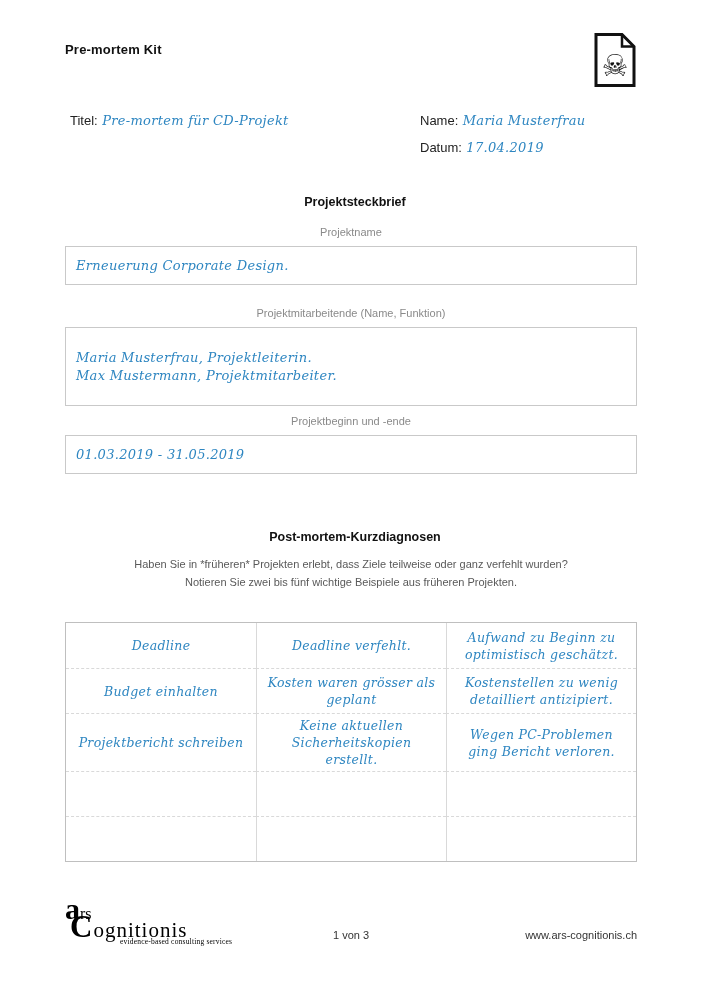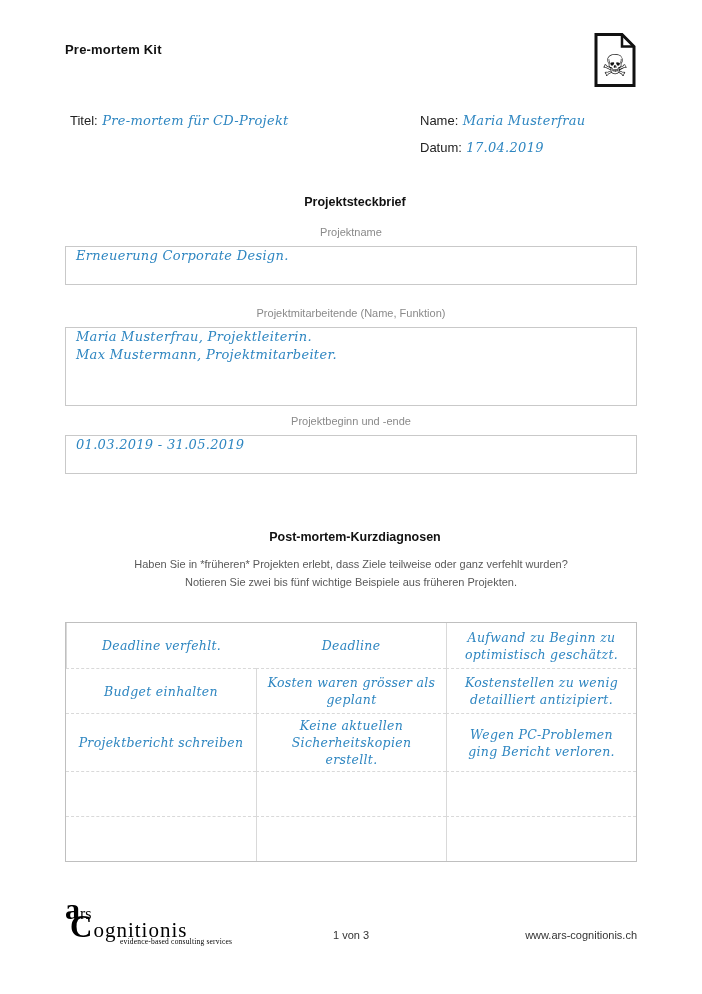--- a/index.html
+++ b/index.html
@@ -64,21 +64,21 @@
   }
 
   
   .fill-box {
     position: absolute;
     left: 65px;
     width: 572px;
     border: 1px solid #c9c9c9;
     background: #ffffff;
     display: flex;
-    align-items: flex-start;
+    align-items: center;
   }
   .fill-box .handwriting {
     font-size: 13px;
     line-height: 18px;
     padding-left: 10px;
     white-space: pre-line;
   }
 
   
   .intro-line {
@@ -202,25 +202,25 @@
   <div class="intro-line" style="top:576px">Notieren Sie zwei bis fünf wichtige Beispiele aus früheren Projekten.</div>
 
   <div class="col-headers">
     <div class="col-h">Ziele</div>
     <div class="col-h">Probleme</div>
     <div class="col-h">Ursachen</div>
   </div>
 
   <div class="diag-table">
 
+    <div class="diag-cell">
+        <span class="handwriting">Deadline</span>
+      </div>
     <div class="diag-cell not-first-col">
         <span class="handwriting">Deadline verfehlt.</span>
-      </div>
-    <div class="diag-cell">
-        <span class="handwriting">Deadline</span>
       </div>
     <div class="diag-cell not-first-col">
         <span class="handwriting">Aufwand zu Beginn zu optimistisch geschätzt.</span>
       </div>
 
     <div class="diag-cell not-first-row">
         <span class="handwriting">Budget einhalten</span>
       </div>
     <div class="diag-cell not-first-col not-first-row">
         <span class="handwriting">Kosten waren grösser als geplant</span>

